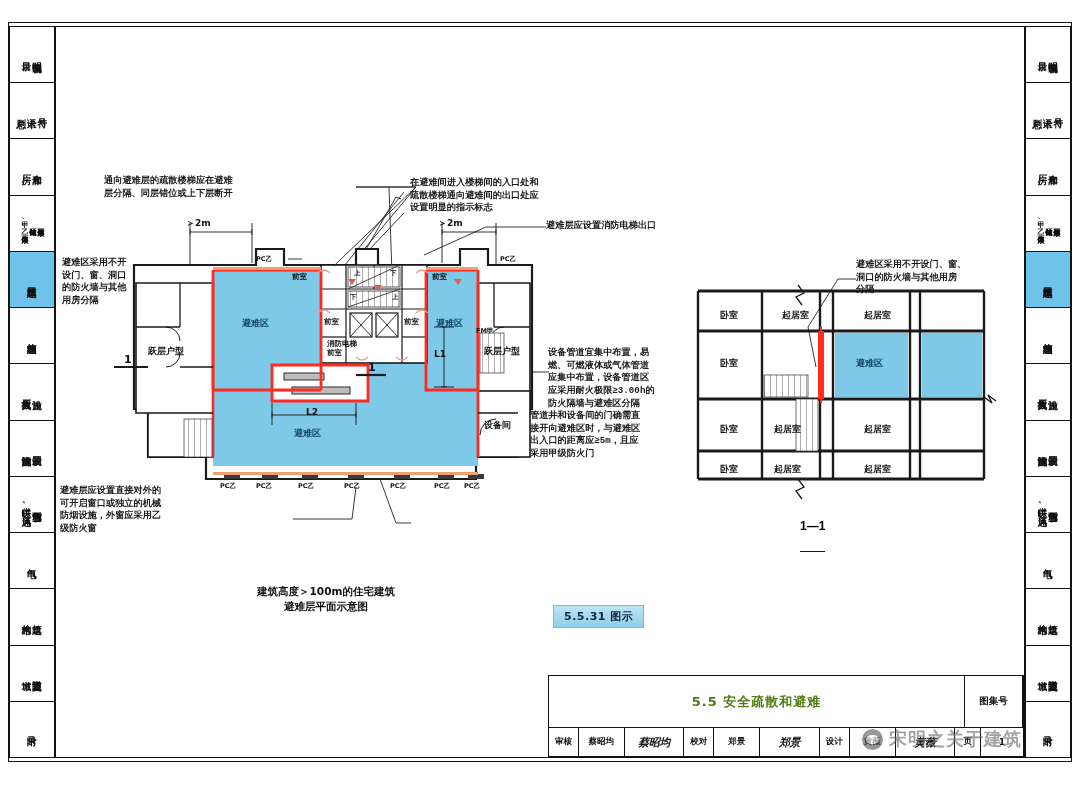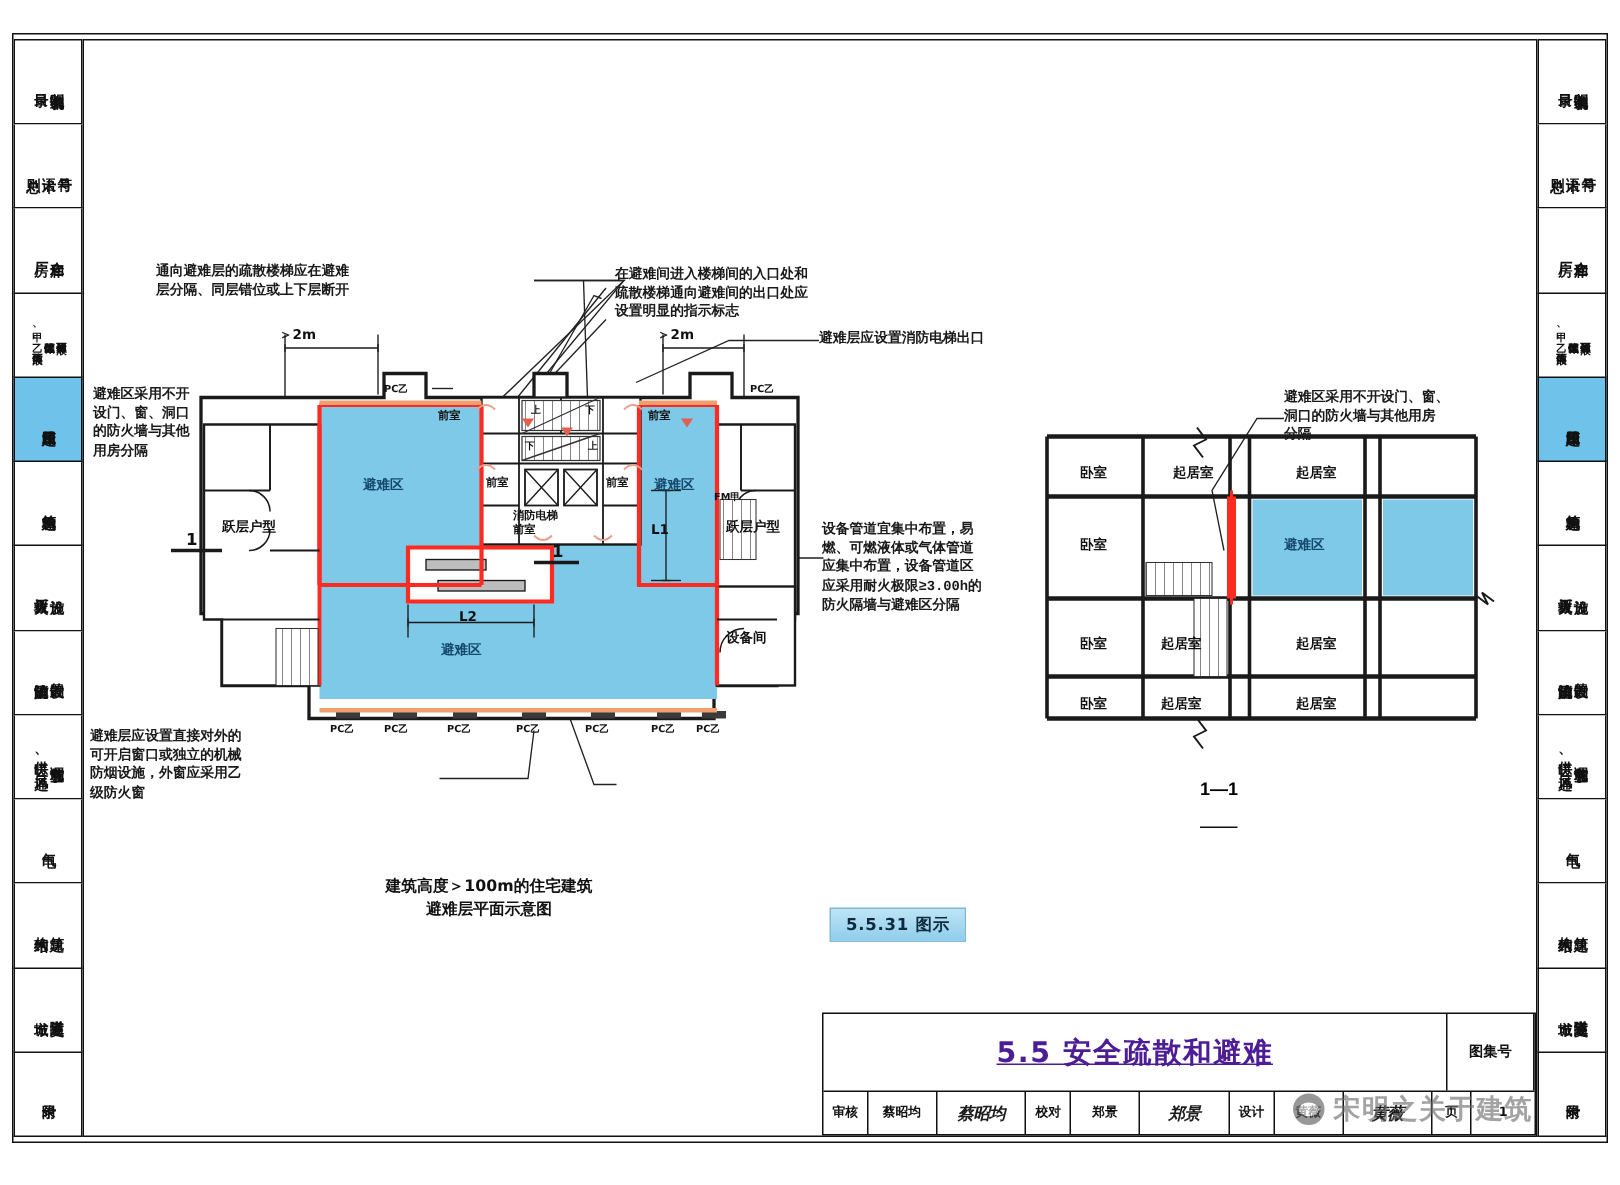--- a/index.html
+++ b/index.html
@@ -156,24 +156,23 @@
   }
   .tb-top {
     display: flex;
     height: 52px;
     border-bottom: 1.3px solid #111;
   }
   .tb-title {
     flex: 1 1 auto;
     display: flex; align-items: center; justify-content: center;
     font-family: "DejaVu Sans", sans-serif;
-    font-size: 19px; font-weight: 700; color: #4c1d95;
+    font-size: 13px; font-weight: 700; color: #4d7c0f;
     letter-spacing: 1px;
     border-right: 1.3px solid #111;
-    text-decoration: underline;
   }
   .tb-atlas-key {
     width: 58px;
     display: flex; align-items: center; justify-content: center;
     font-family: "DejaVu Sans", sans-serif;
     font-size: 9.5px; font-weight: 700; color: #111;
     border-right: 1.3px solid #111;
   }
   .tb-atlas-val {
     width: 126px;
@@ -645,20 +644,24 @@
 设门、窗、洞口
 的防火墙与其他
 用房分隔</div>
 
     <div class="ann" style="left:492px; top:320px; width:150px;">设备管道宜集中布置，易
 燃、可燃液体或气体管道
 应集中布置，设备管道区
 应采用耐火极限≥3.00h的
 防火隔墙与避难区分隔</div>
 
+    <div class="ann" style="left:474px; top:383px; width:150px;">管道井和设备间的门确需直
+接开向避难区时，与避难区
+出入口的距离应≥5m，且应
+采用甲级防火门</div>
 
 
     <div class="ann" style="left:4px; top:458px; width:168px;">避难层应设置直接对外的
 可开启窗口或独立的机械
 防烟设施，外窗应采用乙
 级防火窗</div>
 
 
 
     <div class="lbl" style="left:130px; top:190px;">＞2m</div>
@@ -669,21 +672,21 @@
     <div class="lbl" style="left:238px; top:400px; color:#15496b;">避难区</div>
 
     <div class="lbl" style="left:92px; top:318px;">跃层户型</div>
     <div class="lbl" style="left:428px; top:318px;">跃层户型</div>
 
     <div class="lbl tiny" style="left:236px; top:245px;">前室</div>
     <div class="lbl tiny" style="left:376px; top:245px;">前室</div>
     <div class="lbl tiny" style="left:268px; top:290px;">前室</div>
     <div class="lbl tiny" style="left:348px; top:290px;">前室</div>
 
-    <div class="lbl tiny" style="left:286px; top:312px; line-height:1.25; white-space:pre-line;">消防电梯
+    <div class="lbl tiny" style="left:271px; top:312px; line-height:1.25; white-space:pre-line;">消防电梯
 前室</div>
 
     <div class="lbl" style="left:428px; top:392px;">设备间</div>
 
     <div class="lbl mini" style="left:298px; top:242px;">上</div>
     <div class="lbl mini" style="left:334px; top:242px;">下</div>
     <div class="lbl mini" style="left:294px; top:266px;">下</div>
     <div class="lbl mini" style="left:336px; top:266px;">上</div>
 
     <div class="lbl mini" style="left:200px; top:228px;">PC乙</div>

